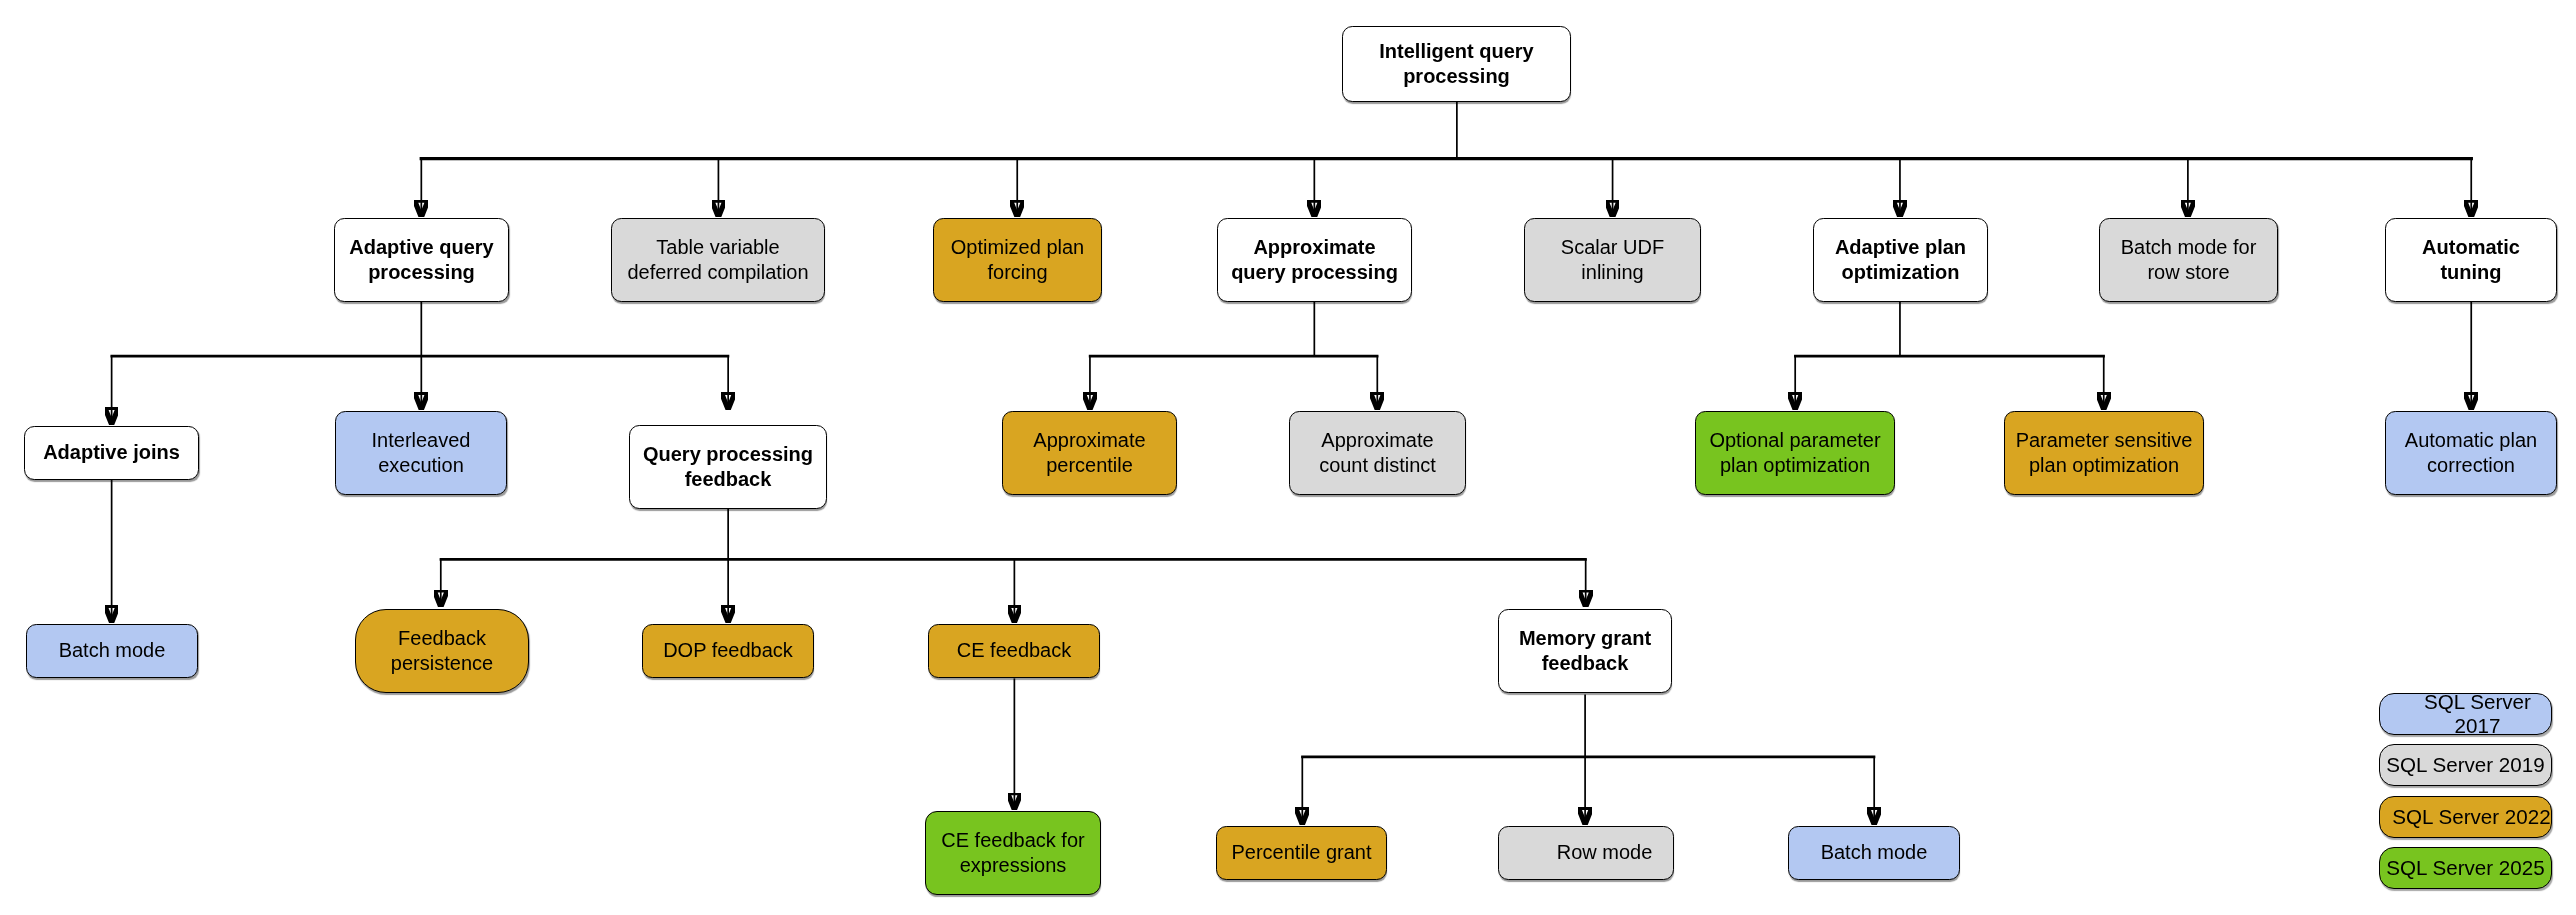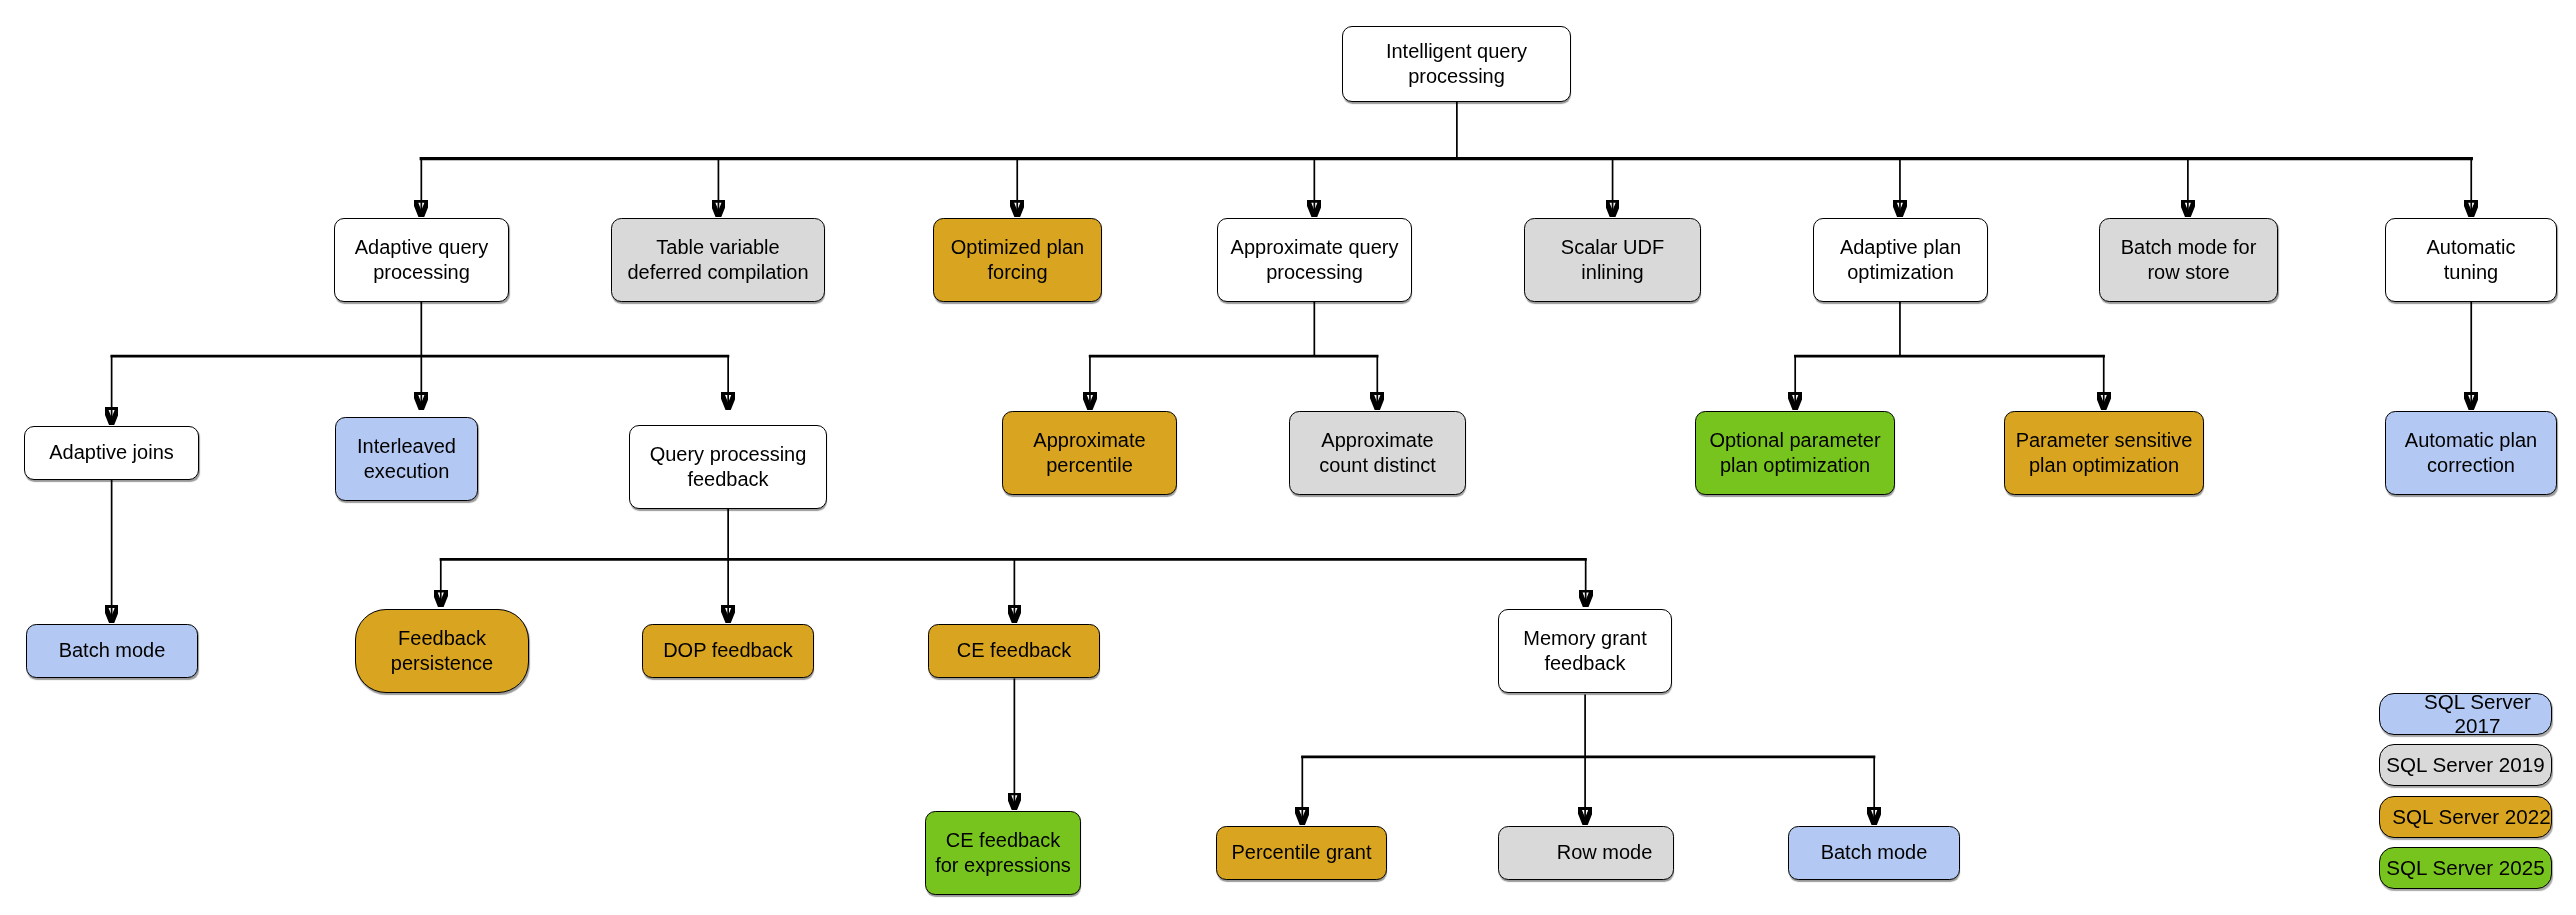--- a/index.html
+++ b/index.html
@@ -11,21 +11,21 @@
   svg.edges path.bus{stroke-width:5;}
   svg.edges path.bus-top{stroke-width:6;}
   .node{
     position:absolute;box-sizing:border-box;
     border:1.7px solid #000;border-radius:10.3px;
     display:flex;align-items:center;justify-content:center;
     text-align:center;font-size:20px;line-height:1.26;
     padding:0 6.9px;background:#fff;
     box-shadow:0.6px 2.3px 1.1px -0.6px rgba(0,0,0,0.40);
   }
-  .node[data-version="category"]{font-weight:400;border-radius:10px;}
+  .node[data-version="category"]{font-weight:700;}
   .legend-item{
     position:absolute;box-sizing:border-box;
     border:1.7px solid #000;border-radius:15px;
     display:flex;align-items:center;justify-content:center;
     text-align:center;font-size:20.6px;
     box-shadow:0.6px 1.7px 1.1px -0.6px rgba(0,0,0,0.35);
   }
 </style>
 </head>
 <body>
@@ -91,35 +91,35 @@
   <div class="node" style="left: 334px; top: 218px; width: 175px; height: 84px; background: rgb(255, 255, 255);" data-version="category">Adaptive query processing</div>
   <div class="node" style="left: 611px; top: 218px; width: 214px; height: 84px; background: rgb(217, 217, 217);" data-version="sql2019">Table variable deferred compilation</div>
   <div class="node" style="left: 933px; top: 218px; width: 169px; height: 84px; background: rgb(217, 165, 33);" data-version="sql2022">Optimized plan forcing</div>
   <div class="node" style="left: 1217px; top: 218px; width: 195px; height: 84px; background: rgb(255, 255, 255);" data-version="category">Approximate query processing</div>
   <div class="node" style="left: 1524px; top: 218px; width: 177px; height: 84px; background: rgb(217, 217, 217);" data-version="sql2019">Scalar UDF inlining</div>
   <div class="node" style="left: 1813px; top: 218px; width: 175px; height: 84px; background: rgb(255, 255, 255);" data-version="category">Adaptive plan optimization</div>
   <div class="node" style="left: 2099px; top: 218px; width: 179px; height: 84px; padding: 0px 12.6px; background: rgb(217, 217, 217);" data-version="sql2019">Batch mode for row store</div>
   <div class="node" style="left: 2385px; top: 218px; width: 172px; height: 84px; padding: 0px 17px; background: rgb(255, 255, 255);" data-version="category">Automatic tuning</div>
 
   <div class="node" style="left: 24px; top: 426px; width: 175px; height: 54px; background: rgb(255, 255, 255);" data-version="category">Adaptive joins</div>
-  <div class="node" style="left: 335px; top: 411px; width: 143px; height: 84px; background: rgb(179, 200, 242); margin-top: 6px;" data-version="sql2017">Interleaved execution</div>
+  <div class="node" style="left: 335px; top: 411px; width: 172px; height: 84px; background: rgb(179, 200, 242);" data-version="sql2017">Interleaved execution</div>
   <div class="node" style="left: 629px; top: 425px; width: 198px; height: 84px; background: rgb(255, 255, 255);" data-version="category">Query processing feedback</div>
   <div class="node" style="left: 1002px; top: 411px; width: 175px; height: 84px; background: rgb(217, 165, 33);" data-version="sql2022">Approximate percentile</div>
   <div class="node" style="left: 1289px; top: 411px; width: 177px; height: 84px; padding: 0px 16px; background: rgb(217, 217, 217);" data-version="sql2019">Approximate count distinct</div>
   <div class="node" style="left: 1695px; top: 411px; width: 200px; height: 84px; background: rgb(120, 196, 31);" data-version="sql2025">Optional parameter plan optimization</div>
   <div class="node" style="left: 2004px; top: 411px; width: 200px; height: 84px; background: rgb(217, 165, 33);" data-version="sql2022">Parameter sensitive plan optimization</div>
   <div class="node" style="left: 2385px; top: 411px; width: 172px; height: 84px; background: rgb(179, 200, 242);" data-version="sql2017">Automatic plan correction</div>
 
   <div class="node" style="left: 26px; top: 624px; width: 172px; height: 54px; background: rgb(179, 200, 242);" data-version="sql2017">Batch mode</div>
   <div class="node" style="left: 355px; top: 609px; width: 174px; height: 84px; background: rgb(217, 165, 33); border-radius: 31px;" data-version="sql2022">Feedback persistence</div>
   <div class="node" style="left: 642px; top: 624px; width: 172px; height: 54px; background: rgb(217, 165, 33);" data-version="sql2022">DOP feedback</div>
   <div class="node" style="left: 928px; top: 624px; width: 172px; height: 54px; background: rgb(217, 165, 33);" data-version="sql2022">CE feedback</div>
   <div class="node" style="left: 1498px; top: 609px; width: 174px; height: 84px; background: rgb(255, 255, 255);" data-version="category">Memory grant feedback</div>
 
-  <div class="node" style="left: 925px; top: 811px; width: 156px; height: 84px; background: rgb(120, 196, 31);" data-version="sql2025">CE feedback for expressions</div>
+  <div class="node" style="left: 925px; top: 811px; width: 176px; height: 84px; background: rgb(120, 196, 31); border-radius: 12px;" data-version="sql2025">CE feedback for expressions</div>
   <div class="node" style="left: 1216px; top: 826px; width: 171px; height: 54px; background: rgb(217, 165, 33);" data-version="sql2022">Percentile grant</div>
   <div class="node" style="left: 1498px; top: 826px; width: 176px; height: 54px; background: rgb(217, 217, 217); padding-left: 44px;" data-version="sql2019">Row mode</div>
   <div class="node" style="left: 1788px; top: 826px; width: 172px; height: 54px; background: rgb(179, 200, 242);" data-version="sql2017">Batch mode</div>
 
   <div>
     <div class="legend-item" style="left: 2379px; top: 693px; width: 173px; height: 42px; background: rgb(179, 200, 242); padding-left: 24px;" data-version="sql2017">SQL Server 2017</div>
     <div class="legend-item" style="left: 2379px; top: 744px; width: 173px; height: 42px; background: rgb(217, 217, 217);" data-version="sql2019">SQL Server 2019</div>
     <div class="legend-item" style="left: 2379px; top: 796px; width: 173px; height: 42px; background: rgb(217, 165, 33); padding-left: 12px;" data-version="sql2022">SQL Server 2022</div>
     <div class="legend-item" style="left: 2379px; top: 847px; width: 173px; height: 42px; background: rgb(120, 196, 31);" data-version="sql2025">SQL Server 2025</div>
   </div>

